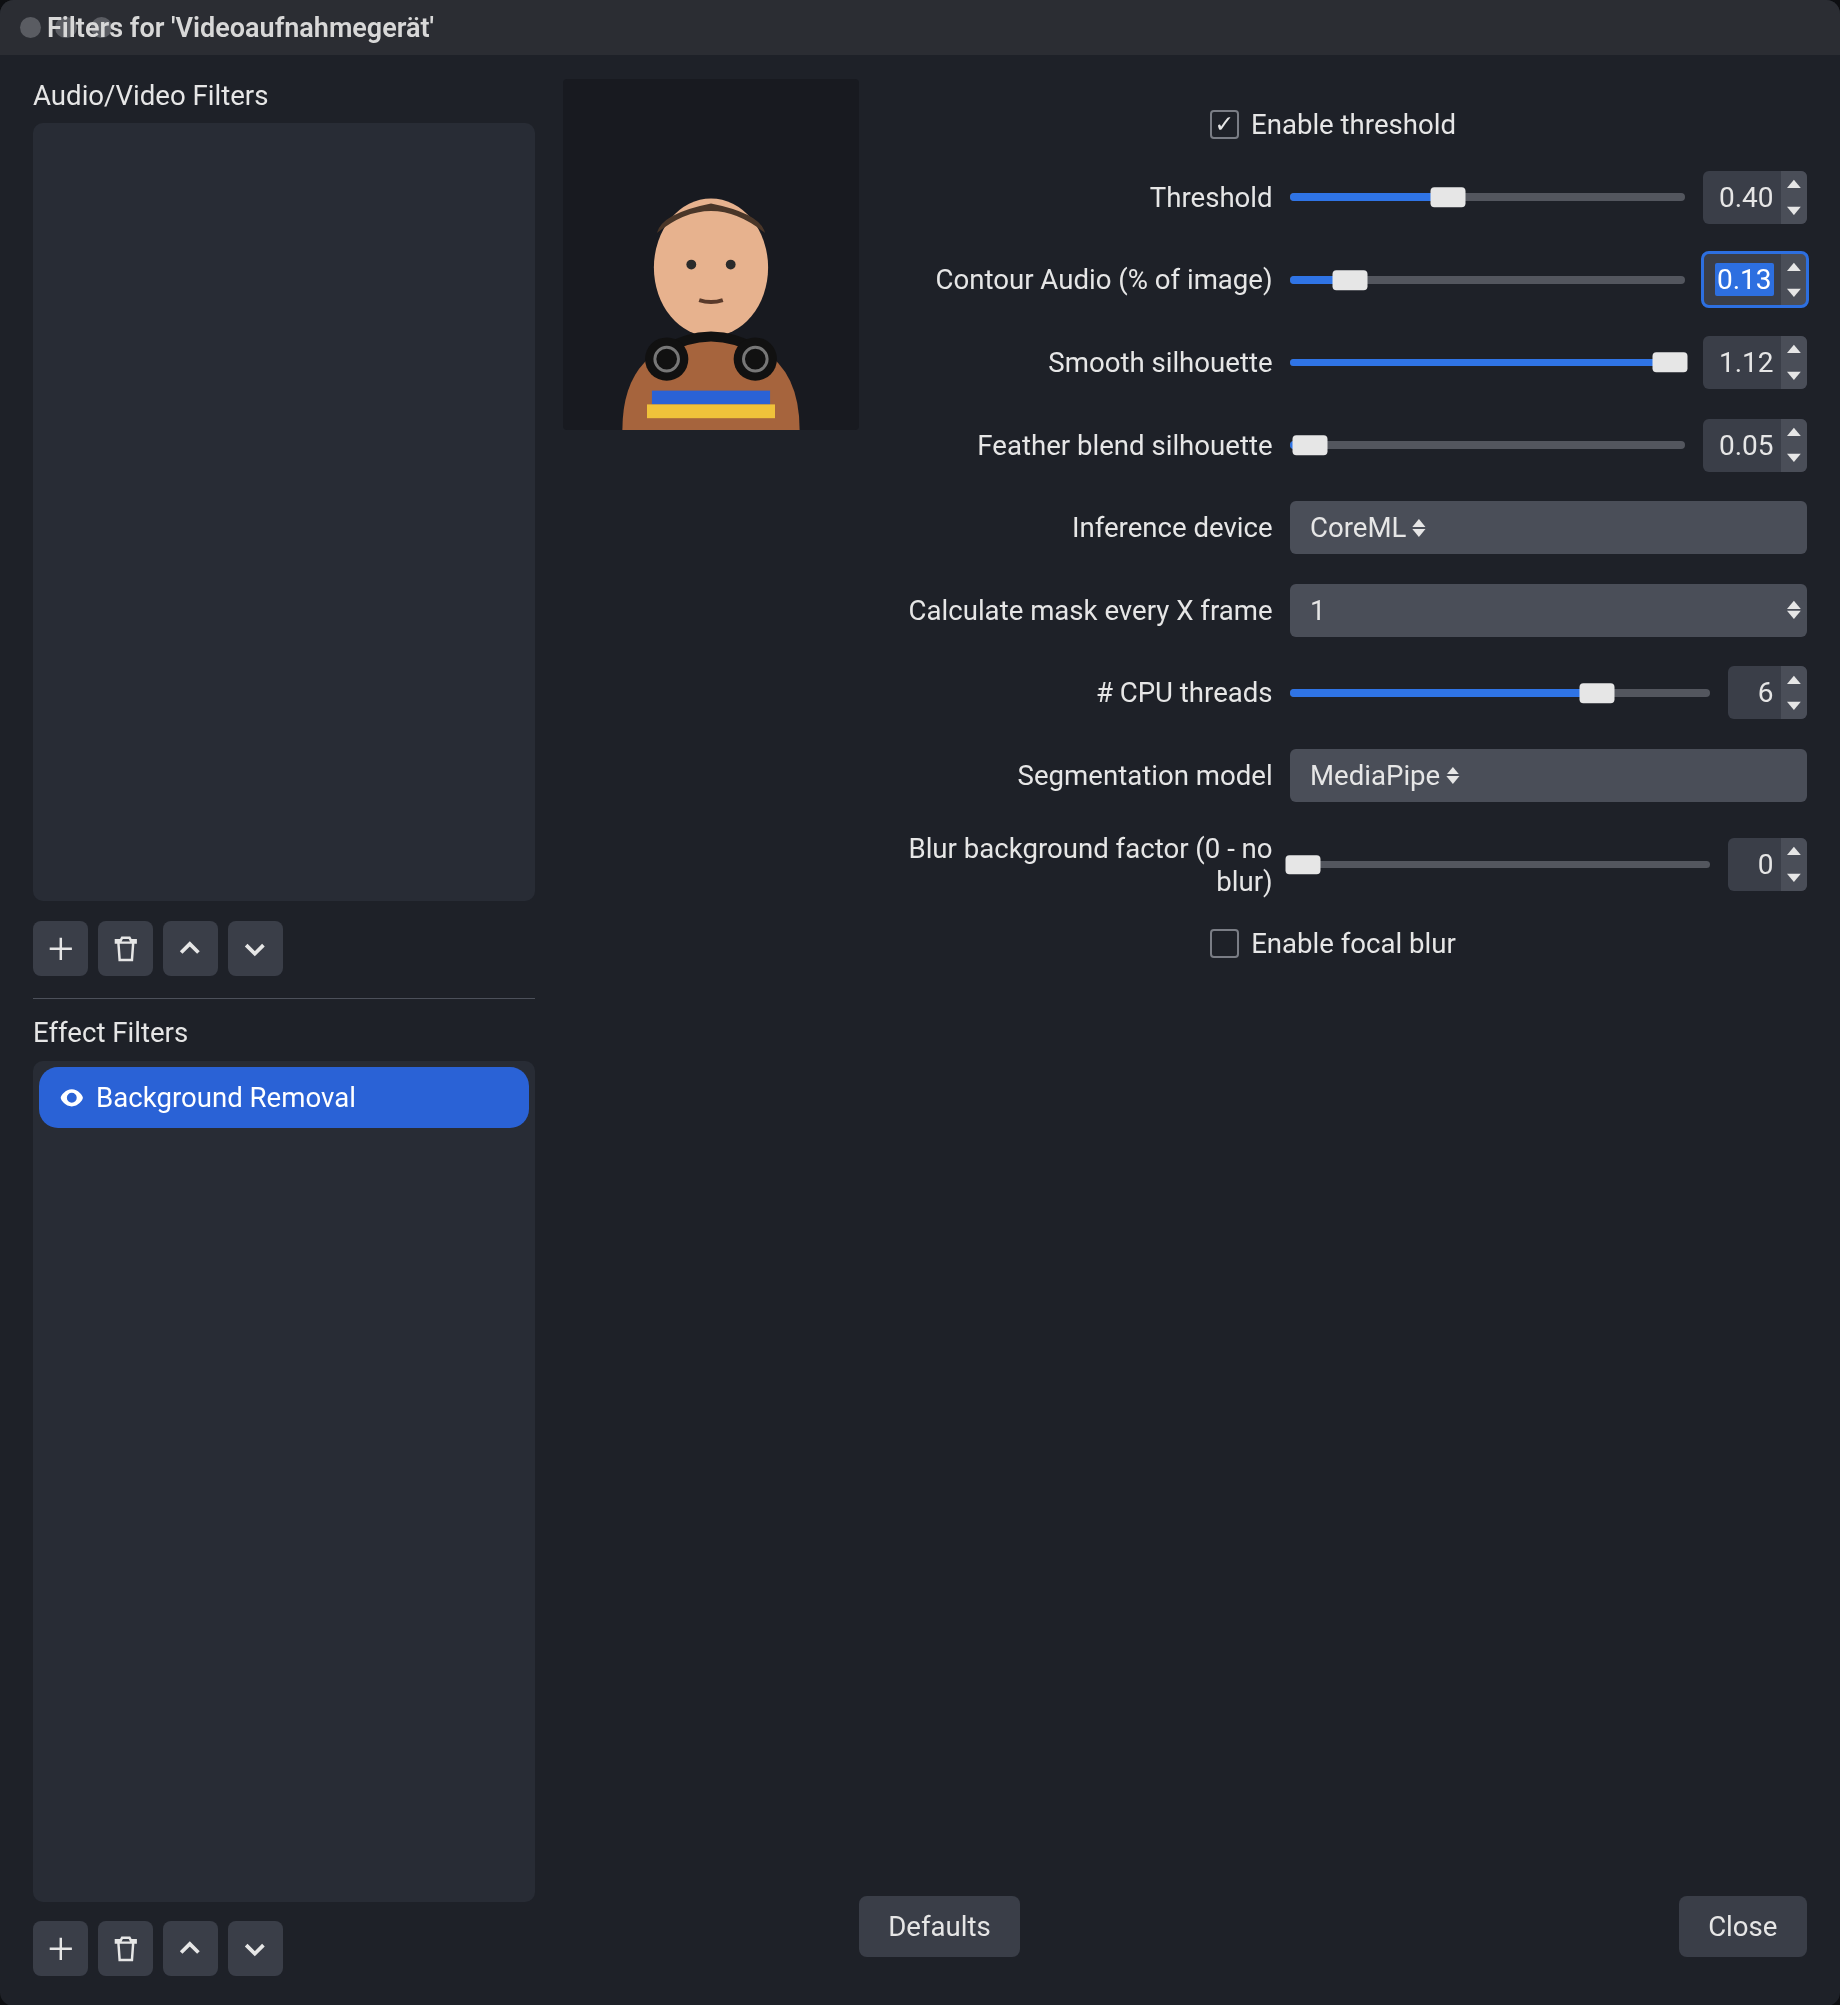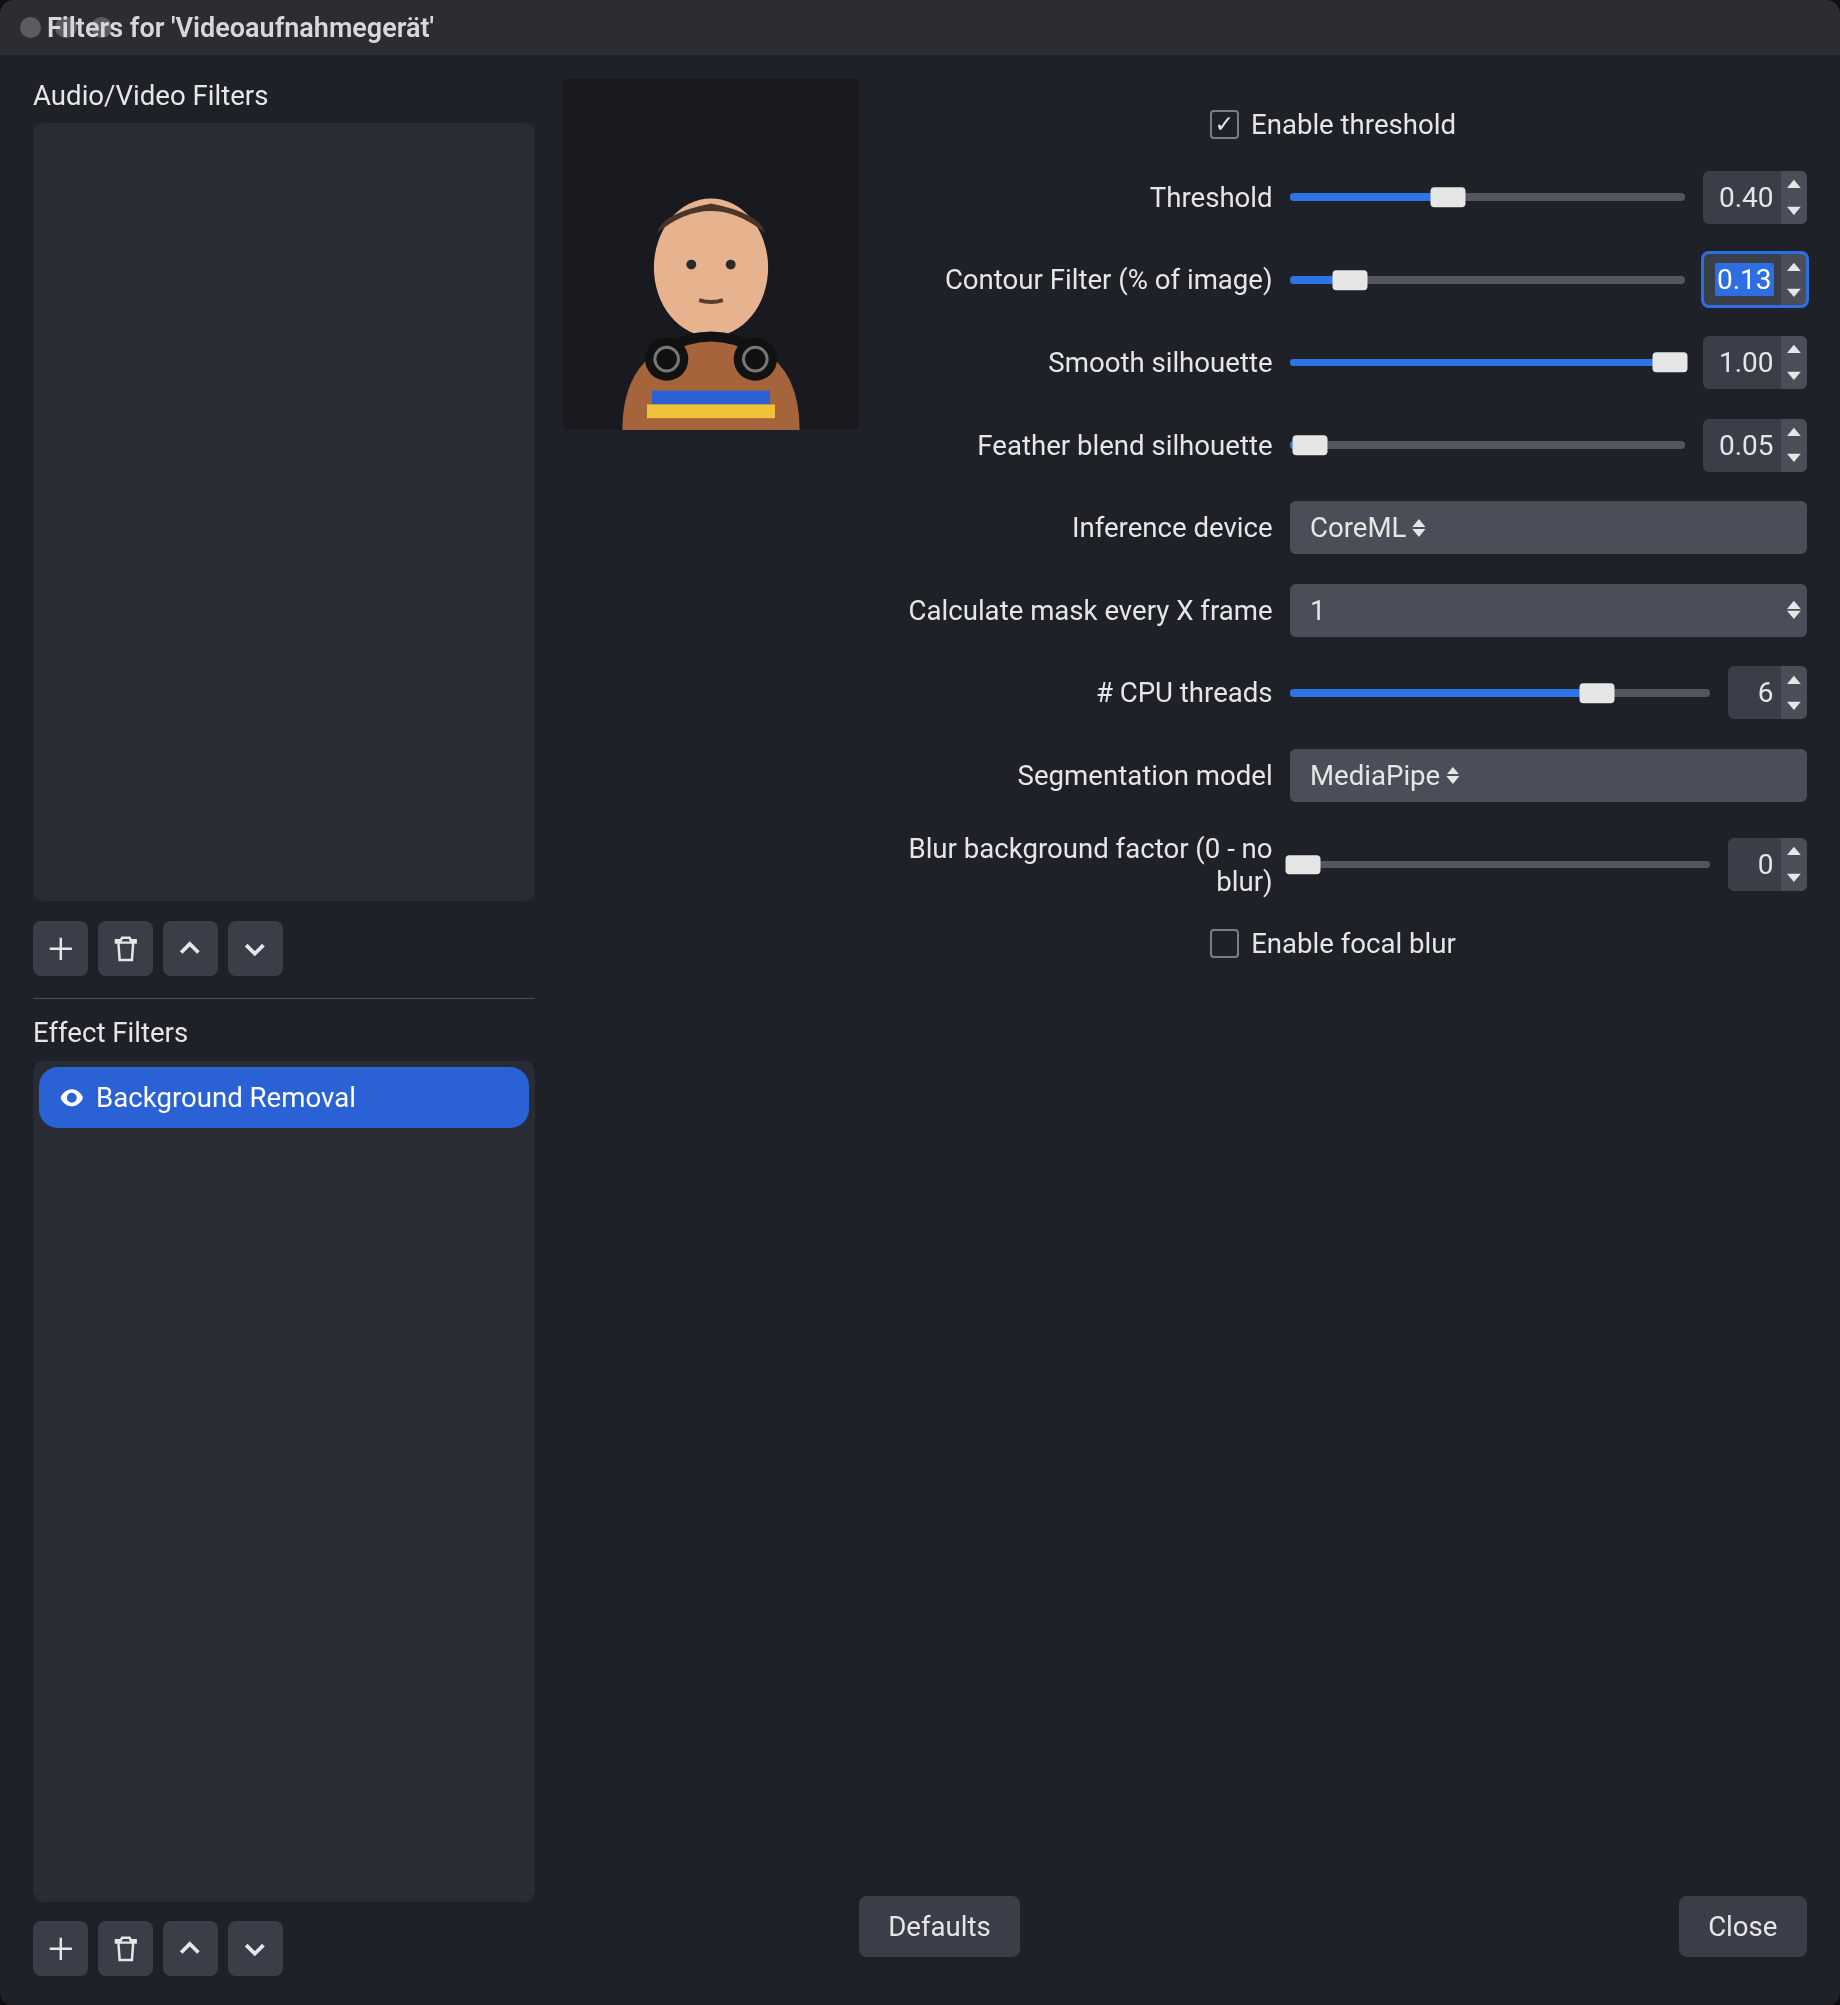--- a/index.html
+++ b/index.html
@@ -377,21 +377,21 @@
                     <svg viewBox="0 0 10 6">
                       <path d="M0 0l5 6 5-6z" fill="currentColor"></path>
                     </svg>
                   </div>
               </div>
             </div>
           </div>
         </div>
 
         <div class="row">
-          <div class="row-label">Contour Filter (% of image)</div>
+          <div class="row-label">Contour Audio (% of image)</div>
           <div class="row-control">
             <div class="slider">
               <div class="slider-track">
                   <div class="slider-fill" style="width:15%"></div>
                   <div class="slider-thumb" style="left:15%"></div>
                 </div>
             </div>
             <div class="spin-group focused">
               <div class="spin-value">
                   <span>0.13</span>
@@ -416,21 +416,21 @@
           <div class="row-label">Smooth silhouette</div>
           <div class="row-control">
             <div class="slider">
               <div class="slider-track">
                   <div class="slider-fill" style="width:96%"></div>
                   <div class="slider-thumb" style="left:96%"></div>
                 </div>
             </div>
             <div class="spin-group">
               <div class="spin-value">
-                  <span>1.00</span>
+                  <span>1.12</span>
                 </div>
               <div class="spin-btns">
                 <div class="spin-btn">
                     <svg viewBox="0 0 10 6">
                       <path d="M0 6l5-6 5 6z" fill="currentColor"></path>
                     </svg>
                   </div>
                 <div class="spin-btn">
                     <svg viewBox="0 0 10 6">
                       <path d="M0 0l5 6 5-6z" fill="currentColor"></path>

